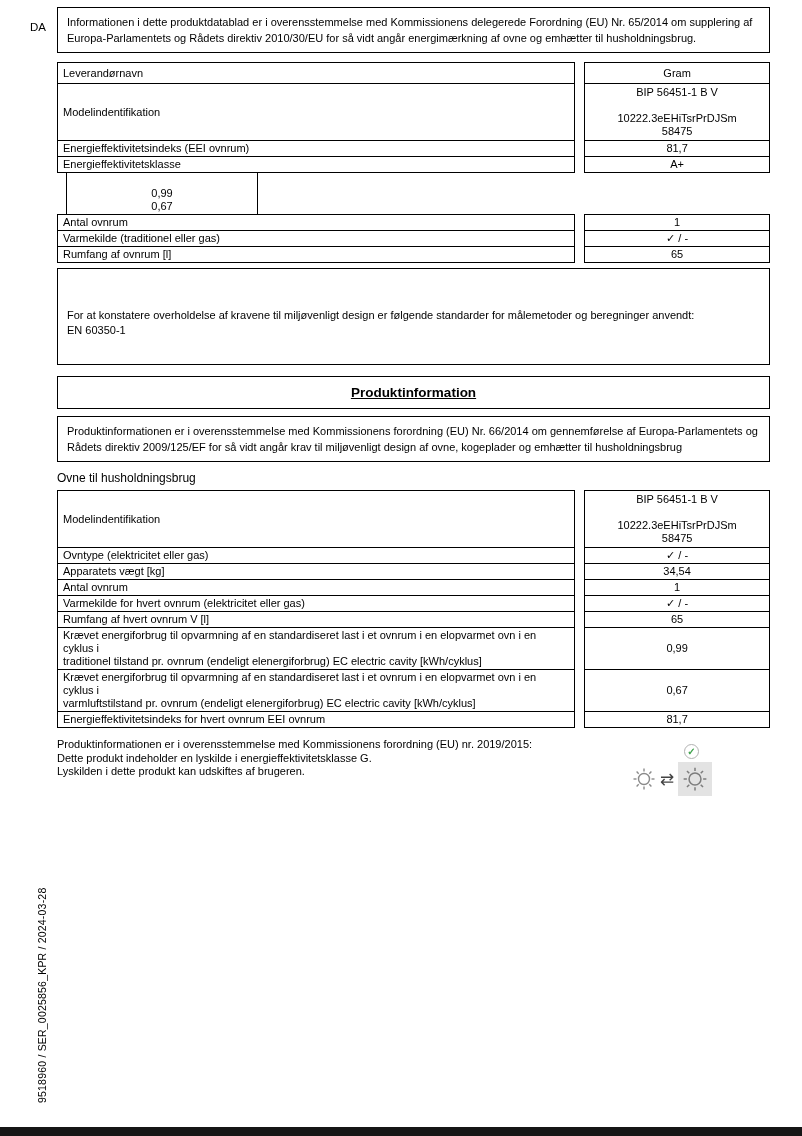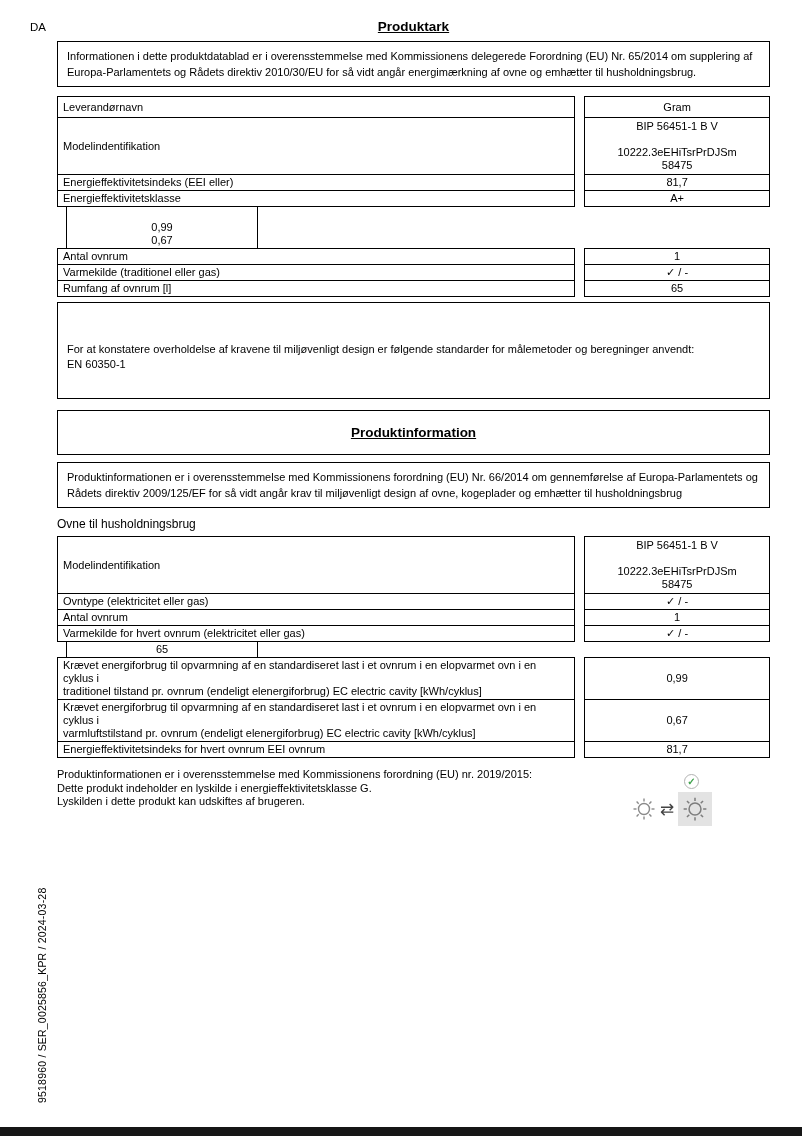--- a/index.html
+++ b/index.html
@@ -28,21 +28,21 @@
   .r22 > div { min-height:22px; }
   .r58 > div { min-height:58px; }
   .r15 > div { min-height:15px; }
   .r42 > div { min-height:42px; }
   .r40 > div { min-height:40px; }
   .standards-box {
     margin-top:5px; height:97px; padding:12px 9px 0 9px; font-size:11px;
     line-height:15px; white-space:pre-line; display:flex; align-items:center;
   }
   .section-title-box {
-    margin-top:11px; padding:14px 4px; text-align:center; font-size:13.5px;
+    margin-top:11px; padding:8px 4px; text-align:center; font-size:13.5px;
     font-weight:bold;
   }
   .section-title-box span { text-decoration:underline; }
   .section-label { margin-top:9px; font-size:12px; }
   .ptable2 { margin-top:5px; }
   .footer-row { display:flex; margin-top:10px; }
   .footer-text { flex:1; font-size:11px; line-height:13.5px; white-space:pre-line; padding-right:12px; }
   .icon-group { position:relative; width:112px; height:64px; margin-top:6px; margin-right:26px; flex:none; }
   .check-circle {
     position:absolute; left:52px; top:0; width:15px; height:15px;
@@ -67,38 +67,37 @@
 </style>
 </head>
 <body>
 
 <div class="page">
 
   <div class="da-label">DA</div>
 
   <div class="content">
 
-    <div class="doc-title">Produktark</div>
 
     <div class="box intro-box">Informationen i dette produktdatablad er i overensstemmelse med Kommissionens delegerede Forordning (EU) Nr. 65/2014 om supplering af Europa-Parlamentets og Rådets direktiv 2010/30/EU for så vidt angår energimærkning af ovne og emhætter til husholdningsbrug.</div>
 
     <div class="ptable">
       <div class="trow r22">
         <div class="cl">Leverandørnavn</div>
         <div class="cv">Gram</div>
       </div>
       <div class="trow r58">
         <div class="cl">Modelindentifikation</div>
         <div class="cv">BIP 56451-1 B V
 
 10222.3eEHiTsrPrDJSm
 58475</div>
       </div>
       <div class="trow r15">
-        <div class="cl">Energieffektivitetsindeks (EEI eller)</div>
+        <div class="cl">Energieffektivitetsindeks (EEI ovnrum)</div>
         <div class="cv">81,7</div>
       </div>
       <div class="trow r15">
         <div class="cl">Energieffektivitetsklasse</div>
         <div class="cv">A+</div>
       </div>
       <div class="trow r42">
         <div class="cv">
 0,99
 0,67</div>
@@ -134,28 +133,33 @@
         <div class="cv">BIP 56451-1 B V
 
 10222.3eEHiTsrPrDJSm
 58475</div>
       </div>
       <div class="trow r15">
         <div class="cl">Ovntype (elektricitet eller gas)</div>
         <div class="cv">✓ / -</div>
       </div>
       <div class="trow r15">
+        <div class="cl">Apparatets vægt [kg]</div>
+        <div class="cv">34,54</div>
+      </div>
+      <div class="trow r15">
         <div class="cl">Antal ovnrum</div>
         <div class="cv">1</div>
       </div>
       <div class="trow r15">
         <div class="cl">Varmekilde for hvert ovnrum (elektricitet eller gas)</div>
         <div class="cv">✓ / -</div>
       </div>
       <div class="trow r15">
+        <div class="cl">Rumfang af hvert ovnrum V [l]</div>
         <div class="cv">65</div>
       </div>
       <div class="trow r40">
         <div class="cl">Krævet energiforbrug til opvarmning af en standardiseret last i et ovnrum i en elopvarmet ovn i en cyklus i
 traditionel tilstand pr. ovnrum (endeligt elenergiforbrug) EC electric cavity [kWh/cyklus]</div>
         <div class="cv">0,99</div>
       </div>
       <div class="trow r40">
         <div class="cl">Krævet energiforbrug til opvarmning af en standardiseret last i et ovnrum i en elopvarmet ovn i en cyklus i
 varmluftstilstand pr. ovnrum (endeligt elenergiforbrug) EC electric cavity [kWh/cyklus]</div>

